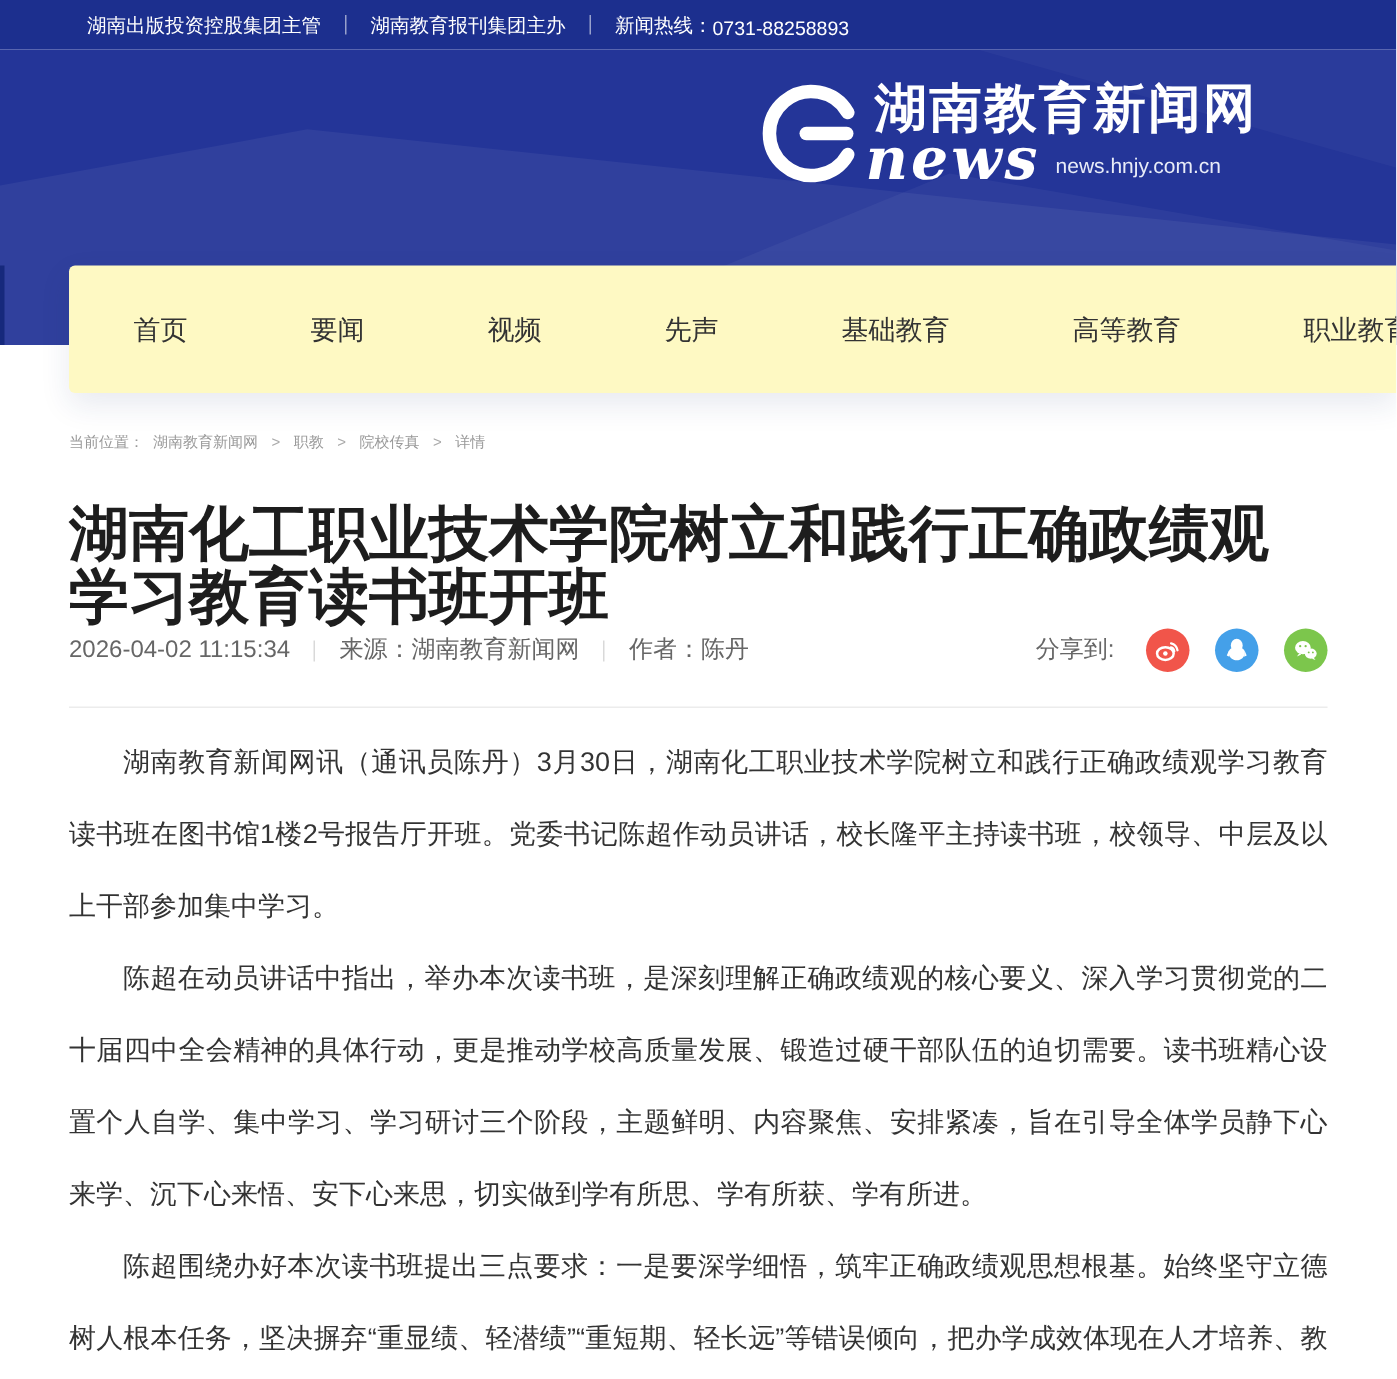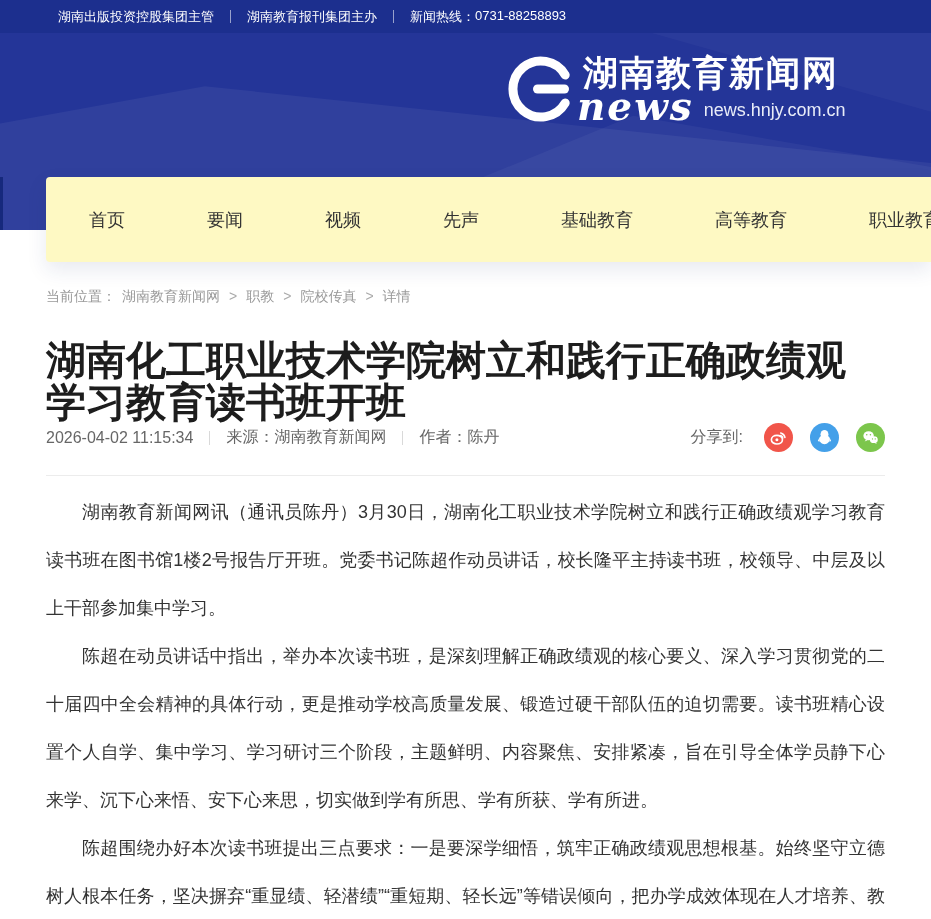--- a/index.html
+++ b/index.html
@@ -4,48 +4,48 @@
 <style>
   * { margin:0; padding:0; box-sizing:border-box; }
   html,body { width:931px; height:919px; }
   body { font-family:"Liberation Sans","DejaVu Sans",sans-serif; background:#fff; }
   .page { position:relative; width:931px; height:919px; overflow:hidden; background:#fff; }
 
   
   .topbar { height:33px; background:#1c2f8e; display:flex; align-items:center; padding-left:58px; }
   .topbar span { color:#ffffff; font-size:13px; }
   .topbar .tsep { display:inline-block; width:1px; height:13px; background:rgba(255,255,255,.55); margin:0 16px; }
-  .topbar .hotline { display:flex; }
+  .topbar .hotline { display:flex;align-items:flex-end; }
 
   
   .banner { position:relative; height:197px; background:#243598; overflow:hidden; }
   .banner .shape { position:absolute; inset:0; }
   .banner .shape1 { background:rgba(255,255,255,.055); clip-path:polygon(0 46%, 22% 27%, 100% 66%, 100% 100%, 0 100%); }
   .banner .shape2 { background:rgba(255,255,255,.045); clip-path:polygon(38% 100%, 68% 42%, 100% 68%, 100% 100%); }
   .banner .shape3 { background:rgba(255,255,255,.03); clip-path:polygon(70% 0, 100% 0, 100% 40%); }
   .edge-accent { position:absolute; left:0; top:177px; width:3px; height:53px; background:#16297c; }
 
   .logo { position:absolute; left:505px; top:20px; display:flex; align-items:flex-start; }
   .logo-mark { width:72px; height:72px; margin-right:6px; }
   .logo-txt { display:flex; flex-direction:column; }
   .logo-cn { color:#fff; font-size:35px; font-weight:700; letter-spacing:1.5px; line-height:40px; }
   .logo-row2 { display:flex; align-items:flex-end; margin-top:-4px; margin-left:-6px; }
   .logo-news { color:#fff; font-family:"DejaVu Serif","Liberation Serif",serif; font-style:italic; font-weight:700; font-size:39px; line-height:34px; letter-spacing:2px; }
-  .logo-url { color:#e8ecf8; font-size:18px; margin-left:10px; line-height:26px; }
+  .logo-url { color:#e8ecf8; font-size:14px; margin-left:10px; line-height:26px; }
 
   
   .navbar { position:absolute; left:46px; top:177px; width:885px; height:85px; background:#fef9c3;
             border-radius:4px 0 0 4px; box-shadow:0 8px 20px rgba(30,50,110,.10);
             display:flex; align-items:center; padding-left:43px; gap:82px; white-space:nowrap; }
   .nav-item { font-size:18px; color:#333; cursor:pointer; flex:0 0 auto; }
 
   
   .content { padding:58px 46px 0 46px; }
 
-  .breadcrumb { font-size:14px; color:#999; display:flex; align-items:flex-start; }
+  .breadcrumb { font-size:10px; color:#999; display:flex; align-items:center; }
   .breadcrumb .bc-link { color:#999; cursor:pointer; }
   .breadcrumb .bc-sep { margin:0 9px; color:#aaa; }
   .breadcrumb .bc-prefix { margin-right:6px; }
 
   .article-title { margin-top:33px; font-size:40px; font-weight:700; color:#1d1d1d; line-height:42px; }
 
   .meta-row { display:flex; align-items:center; justify-content:space-between; }
   .meta-left { display:flex; align-items:center; font-size:16px; color:#666; }
   .meta-sep { display:inline-block; width:1px; height:14px; background:#d9d9d9; margin:0 16px; }
   .share { display:flex; align-items:center; }

